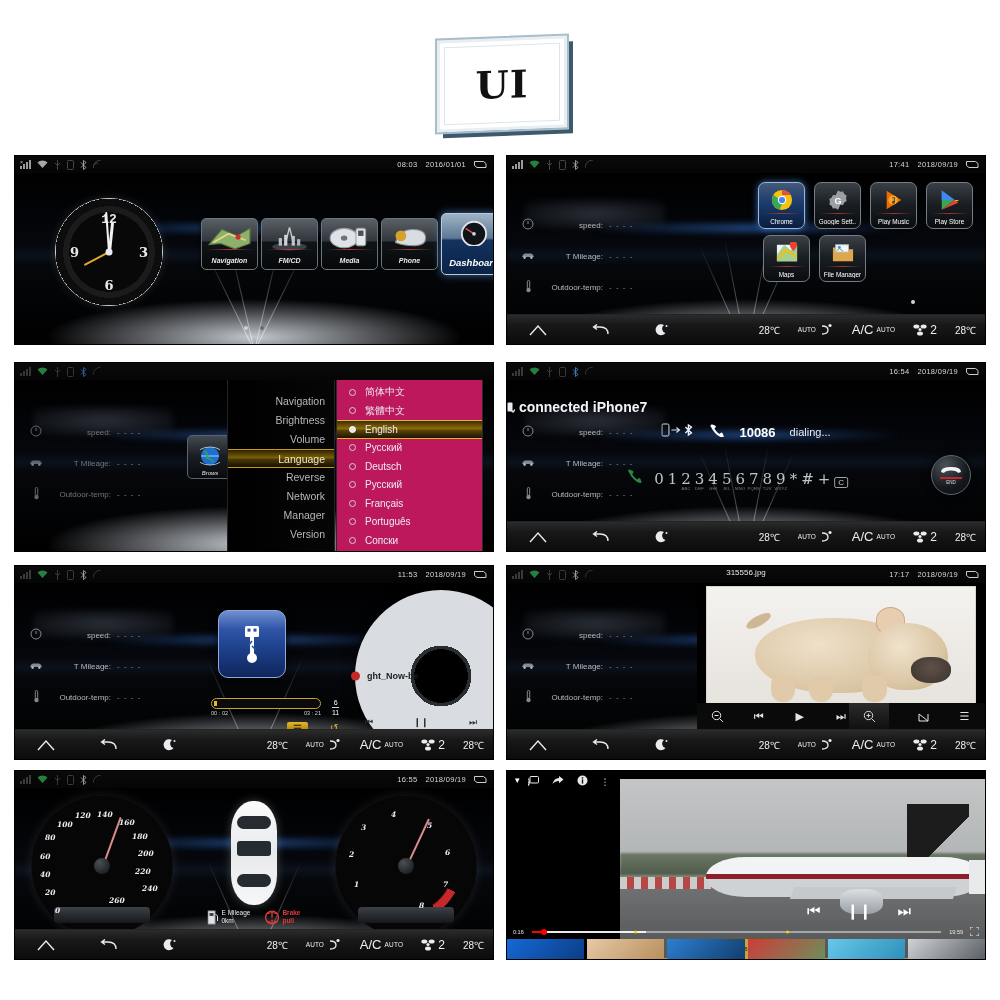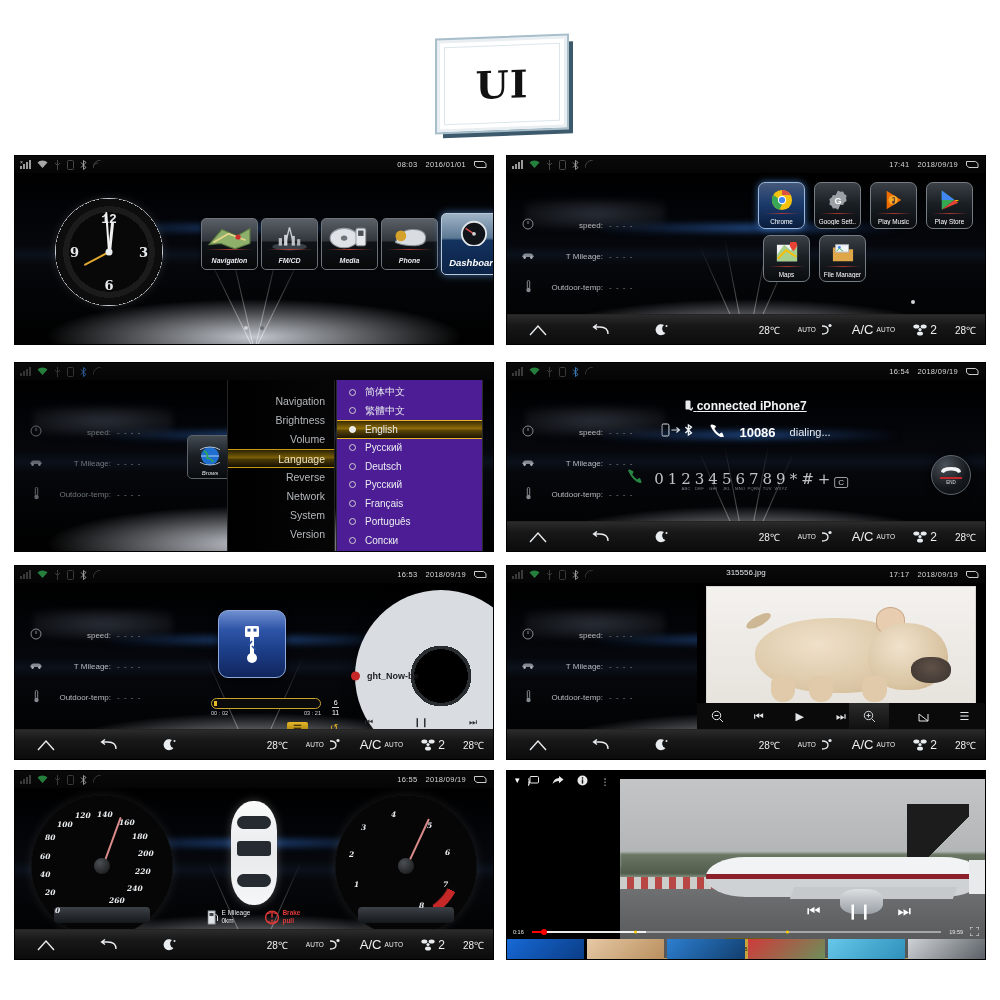--- a/index.html
+++ b/index.html
@@ -179,42 +179,42 @@
     padding-top:12px;
   }
   .set-item { height:19px; line-height:19px; text-align:right; padding-right:9px;
               color:#b4b8bc; font-size:10.5px; }
   .set-item.sel {
     background:linear-gradient(to bottom,#2b2204,#7a5f07 45%,#4a3a05 55%,#140f02);
     border-top:1px solid #c79a12; border-bottom:1px solid #c79a12; color:#f2e6c2;
   }
   .lang-list {
     position:absolute; left:321px; top:17px; right:10px; bottom:0; z-index:25;
-    background:#4c1d95; border-left:1px solid #2a2a2a; border-right:1px solid #2a2a2a;
+    background:#be185d; border-left:1px solid #2a2a2a; border-right:1px solid #2a2a2a;
     padding-top:3px;
   }
   .lang-item { height:18.5px; display:flex; align-items:center; gap:9px; padding-left:12px;
                color:#e9ecef; font-size:10px; }
   .lang-item .radio { width:7px; height:7px; border-radius:50%; border:1px solid #cfcfcf; display:block; }
   .lang-item.sel {
     background:linear-gradient(to bottom,#3a2c05,#8e6d08 45%,#5a4506 55%,#1d1503);
     border-top:1px solid #e2b426; border-bottom:1px solid #e2b426;text-align:center;
   }
   .lang-item.sel .radio { background:#e8e8e8; border-color:#fff; }
   .settings-browser {
     position:absolute; left:172px; top:72px; width:46px; height:44px; z-index:22;
     border-radius:5px; border:1px solid #5c636a; overflow:hidden;
     background:linear-gradient(to bottom,#434a51 0%,#1a1f24 46%,#080b0e 100%);
   }
   .settings-browser .bn { position:absolute; left:0; bottom:2px; width:100%; text-align:center;
                           font-size:6px; color:#dfe2e5; font-style:italic; }
 
   
-  .ph-connected { position:absolute; left:0; right:0; top:36px; text-align:center; z-index:25;
-                  color:#f2f4f6; font-size:12px; font-weight:bold;text-decoration:underline; }
+  .ph-connected { position:absolute; left:0; right:0; top:36px; text-align:left; z-index:25;
+                  color:#f2f4f6; font-size:14px; font-weight:bold; }
   .ph-dial { position:absolute; left:50%; top:60px; transform:translateX(-50%); z-index:25;
              display:flex; align-items:center; gap:14px; white-space:nowrap; }
   .ph-num { color:#fff; font-size:13px; font-weight:bold; }
   .ph-state { color:#e9ecef; font-size:11px; }
   .ph-keypad { position:absolute; left:50%; top:105px; transform:translateX(-54%); z-index:25;
                display:flex; align-items:flex-end; gap:4px; }
   .ph-key { position:relative; text-align:center; }
   .ph-key .d { color:#bfc4c9; font-size:15px; font-family:"DejaVu Serif",serif; }
   .ph-key .l { position:absolute; left:50%; top:16px; transform:translateX(-50%);
                color:#7a7f84; font-size:4.2px; letter-spacing:.2px; white-space:nowrap; }
@@ -787,21 +787,21 @@
         <div class="bn">Brows</div>
       </div>
 
       <div class="set-menu">
         <div class="set-item">Navigation</div>
         <div class="set-item">Brightness</div>
         <div class="set-item">Volume</div>
         <div class="set-item sel">Language</div>
         <div class="set-item">Reverse</div>
         <div class="set-item">Network</div>
-        <div class="set-item">System</div>
+        <div class="set-item">Manager</div>
         <div class="set-item">Version</div>
       </div>
 
       <div class="lang-list">
         <div class="lang-item">
             <i class="radio"></i>
             <span>简体中文</span>
           </div>
         <div class="lang-item">
             <i class="radio"></i>
@@ -1034,21 +1034,21 @@
               <rect x="0.5" y="0.5" width="6" height="9" rx="1" stroke="#999" fill="none"></rect>
             </svg>
           <svg class="sb-ico" width="7" height="10" viewBox="0 0 7 10">
               <path d="M1 2.5L6 7.5 3.5 9.5V0.5L6 2.5 1 7.5" stroke="#ddd" fill="none" stroke-width="0.9"></path>
             </svg>
           <svg class="sb-ico dim" width="10" height="9" viewBox="0 0 10 9">
               <path d="M0 8 A8 8 0 0 1 8 0" stroke="#888" fill="none" stroke-width="1"></path>
             </svg>
         </div>
         <div class="sb-right">
-          <span>16:53</span>
+          <span>11:53</span>
           <span>2018/09/19</span>
           <svg width="13" height="9" viewBox="0 0 13 9">
               <path d="M0.5 1.5h9l2.5 2v4h-9l-2.5-2z" stroke="#ccc" fill="none"></path>
             </svg>
         </div>
       </div>
 
       <div class="glowbox"></div>
       <div class="carinfo">
         <div class="row">
@@ -1364,21 +1364,21 @@
         <span class="lbl" style="left:9px;bottom:58px">40</span>
         <span class="lbl" style="left:9px;bottom:76px">60</span>
         <span class="lbl" style="left:14px;top:38px">80</span>
         <span class="lbl" style="left:26px;top:25px">100</span>
         <span class="lbl" style="left:44px;top:16px">120</span>
         <span class="lbl" style="left:66px;top:15px">140</span>
         <span class="lbl" style="left:88px;top:23px">160</span>
         <span class="lbl" style="left:101px;top:37px">180</span>
         <span class="lbl" style="left:107px;top:54px">200</span>
         <span class="lbl" style="left:104px;top:72px">220</span>
-        <span class="lbl" style="left:96px;top:89px">240</span>
+        <span class="lbl" style="left:111px;top:89px">240</span>
         <span class="lbl" style="left:78px;top:101px">260</span>
         <div class="needle" style="transform:rotate(200deg)"></div>
         <div class="hub"></div>
       </div>
 
       <div class="gauge right">
         <div class="redzone"></div>
         <div class="shelf"></div>
         <span class="lbl" style="left:19px;bottom:48px">1</span>
         <span class="lbl" style="left:14px;top:55px">2</span>

